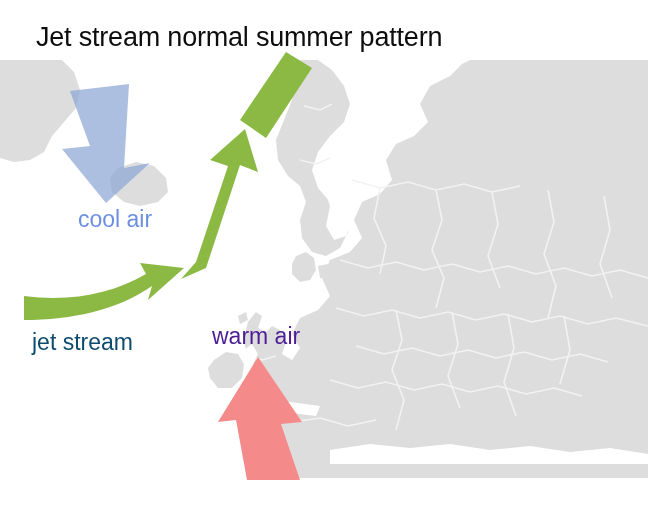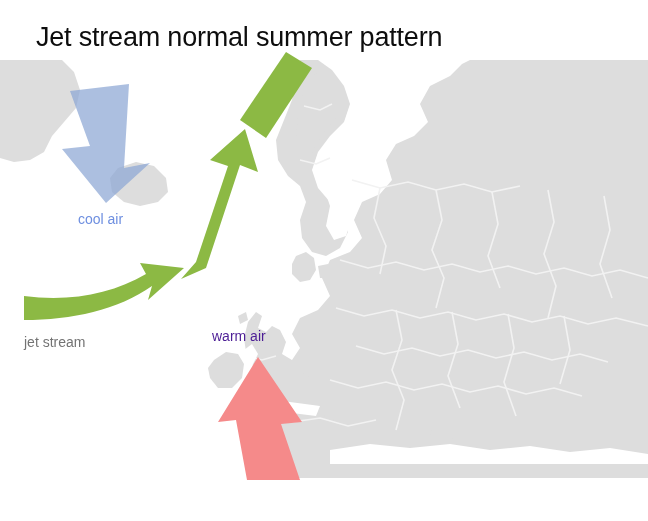--- a/index.html
+++ b/index.html
@@ -42,33 +42,33 @@
   }
   #arrow-layer {
     position: absolute;
     left: 0;
     top: 0;
     width: 648px;
     height: 521px;
   }
   .label {
     position: absolute;
-    font-size: 14px;
+    font-size: 23px;
     line-height: 22px;
     white-space: nowrap;
   }
   #label-cool-air {
     left: 78px;
     top: 208px;
     color: #6E8FE0;
   }
   #label-jet-stream {
-    left: 24px;
+    left: 32px;
     top: 331px;
-    color: #737373;
+    color: #0c4a6e;
   }
   #label-warm-air {
     left: 212px;
     top: 325px;
     color: #4c1d95;
   }
 </style>
 </head>
 <body>
 

